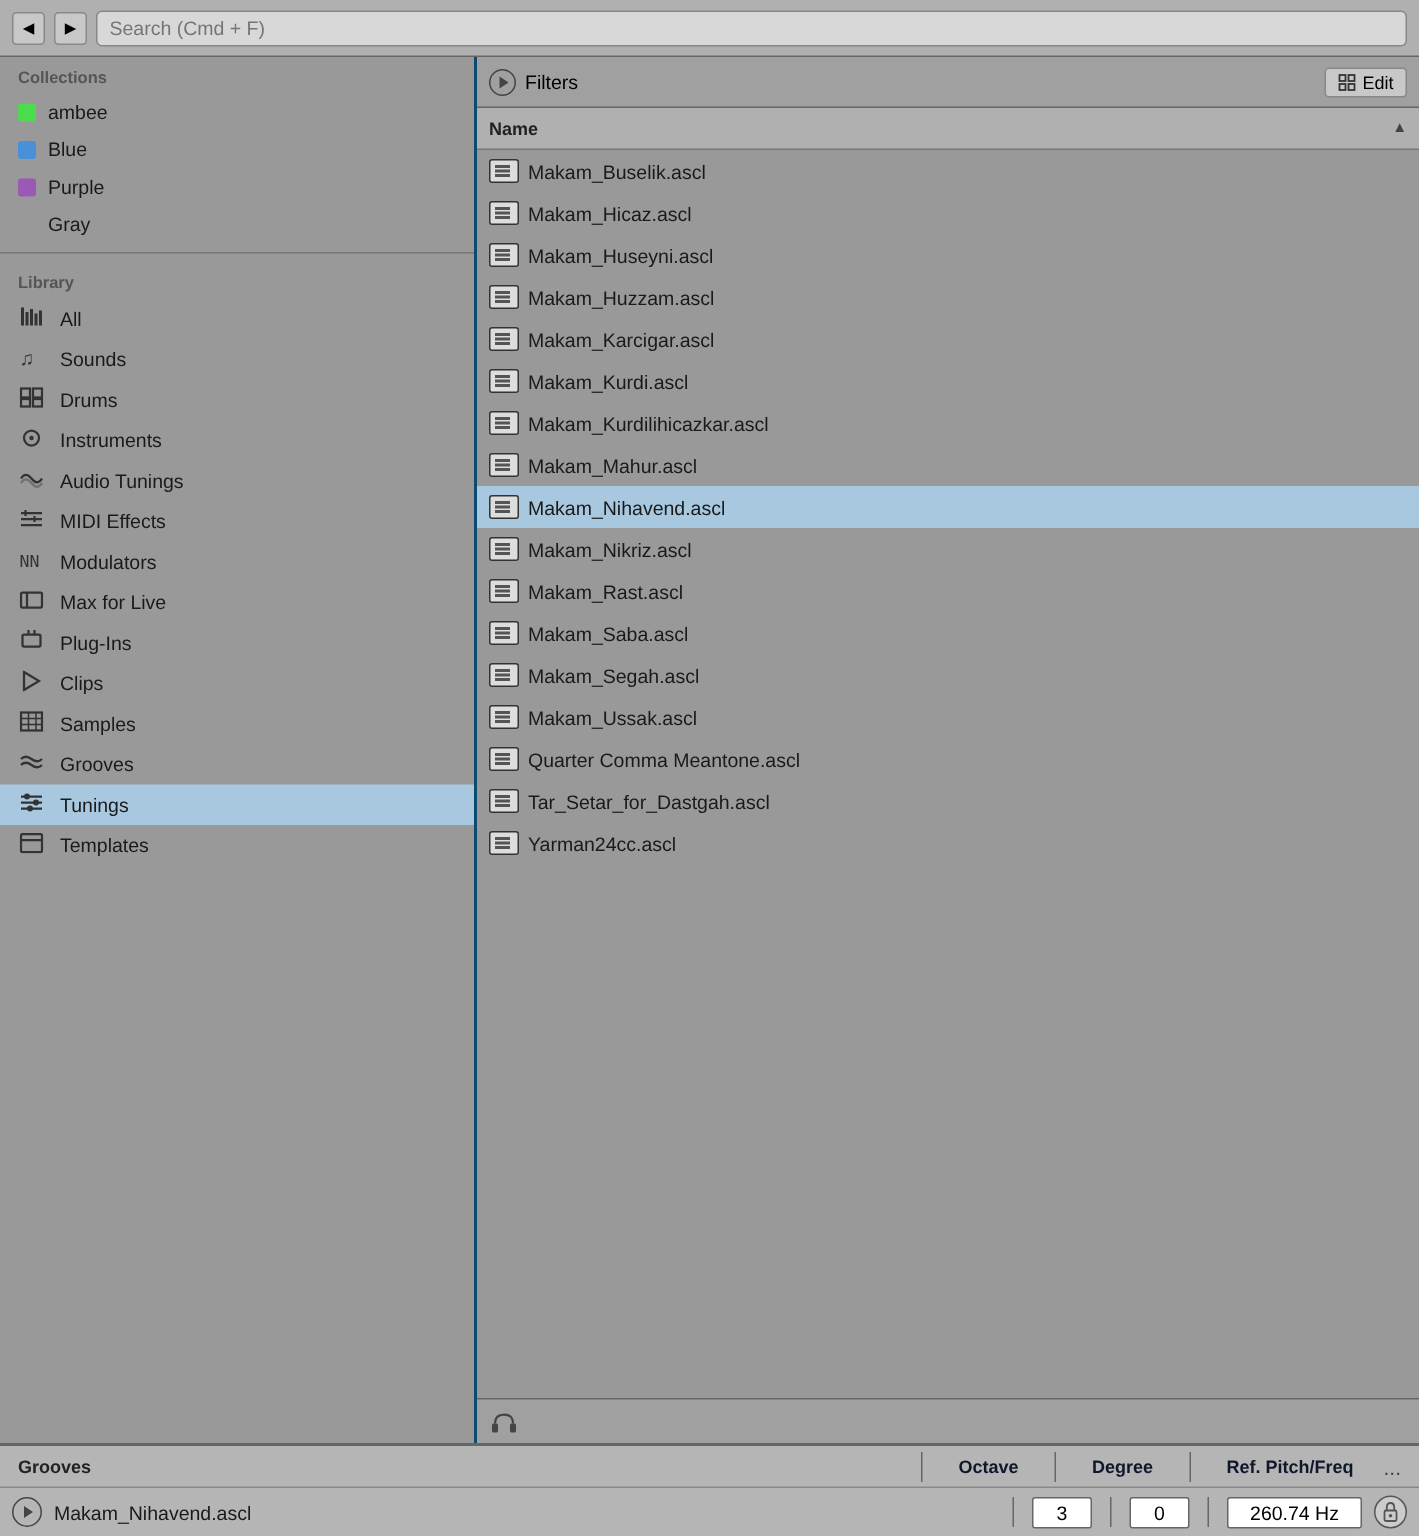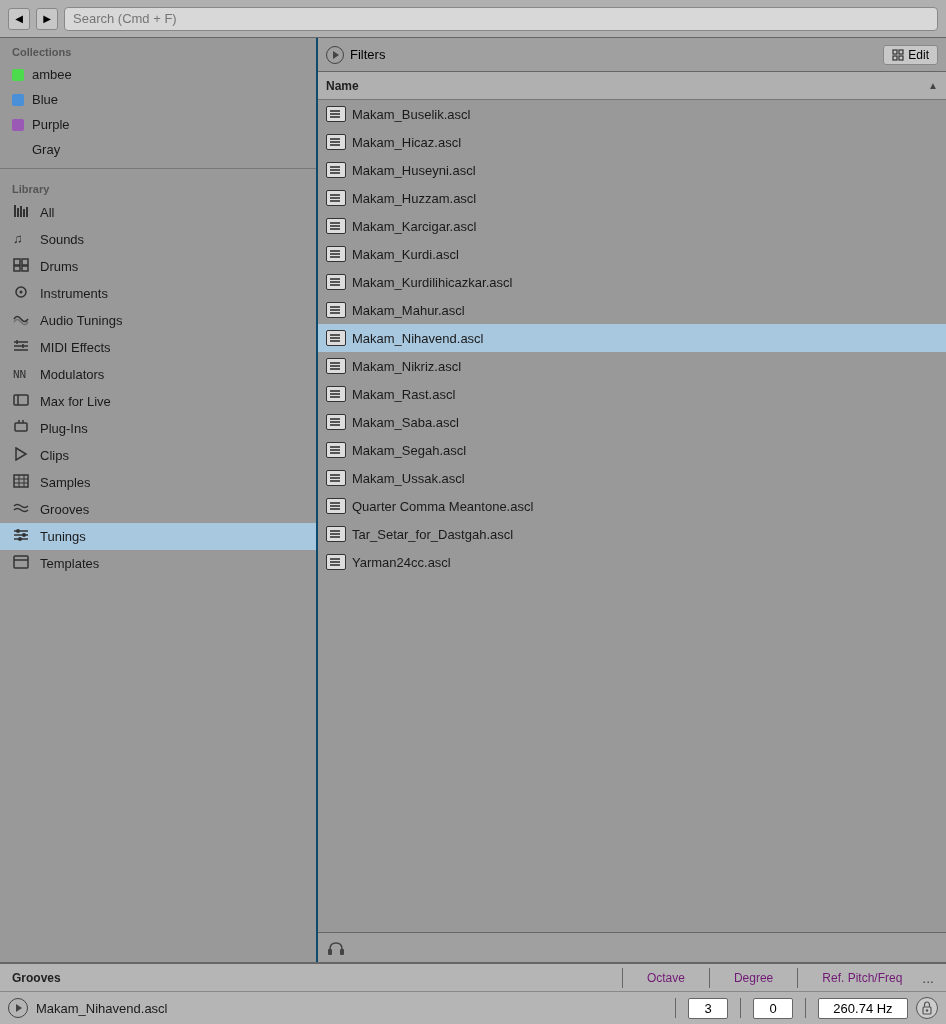--- a/index.html
+++ b/index.html
@@ -287,22 +287,22 @@
     }
 
     .status-label {
       font-size: 12px;
       font-weight: 600;
       color: #222;
     }
 
     .status-col-label {
       font-size: 12px;
-      font-weight: 400;
-      color: #701a75;
+      font-weight: 700;
+      color: #0f172a;
     }
 
     .dots-menu {
       font-size: 14px;
       color: #444;
       cursor: pointer;
     }
 
     .status-bar-bottom {
       display: flex;

